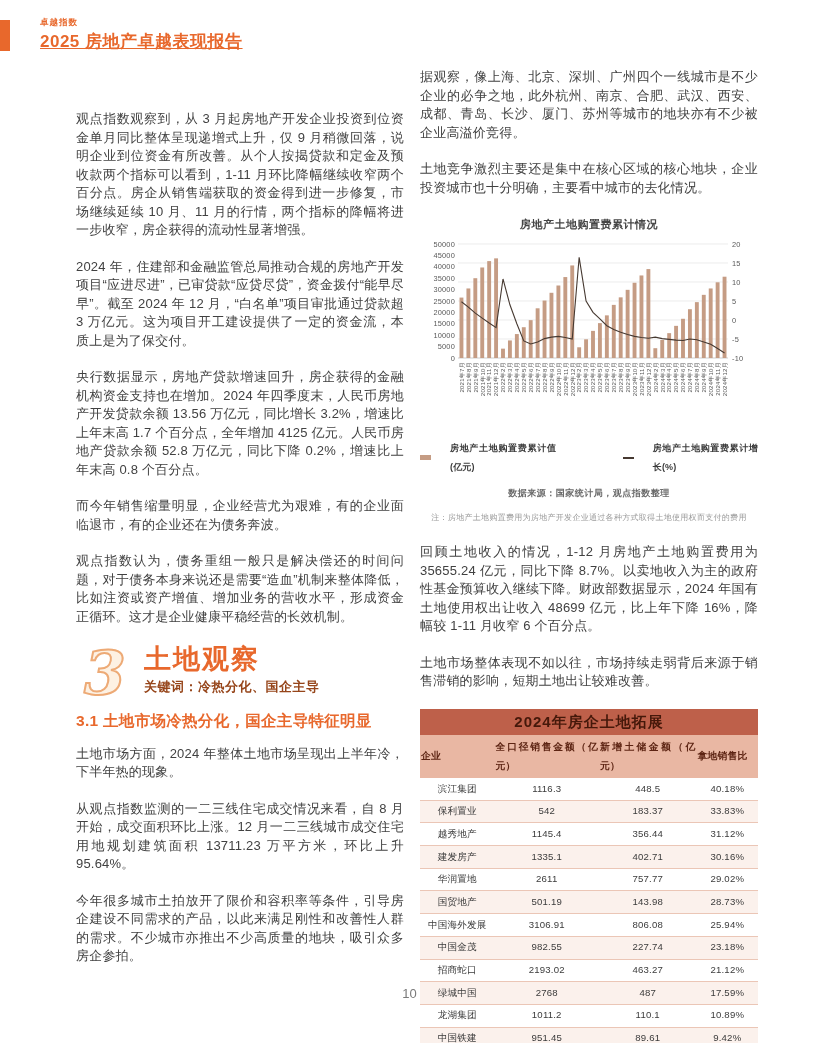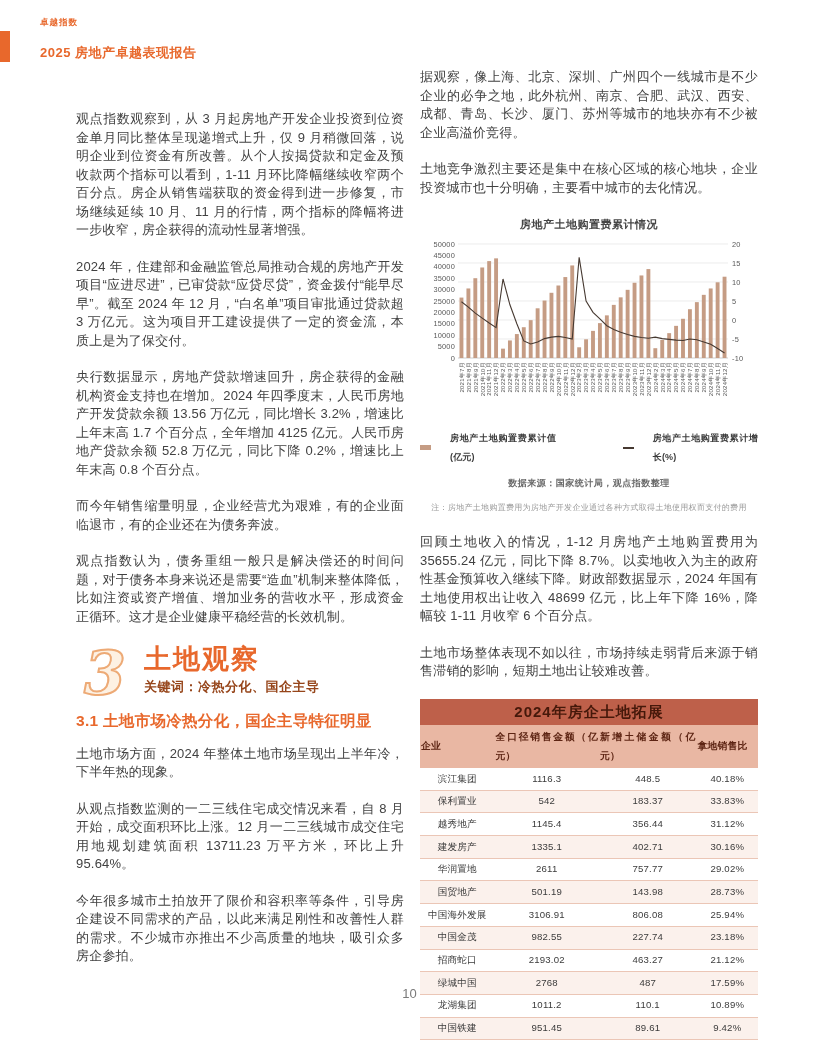--- a/index.html
+++ b/index.html
@@ -1,40 +1,40 @@
 <!DOCTYPE html>
 <html><head>
 <meta charset="utf-8">
 <style>
   html,body{margin:0;padding:0;background:#ffffff;}
   .page{position:relative;width:819px;height:1043px;background:#fff;overflow:hidden;
         font-family:"Liberation Sans","DejaVu Sans",sans-serif;color:#414141;}
   
-  .hdr{position:absolute;left:0;top:17px;display:flex;align-items:flex-end;}
+  .hdr{position:absolute;left:0;top:17px;display:flex;align-items:center;}
   .hdr-bar{width:10px;height:31px;background:#E8682C;}
   .hdr-text{margin-left:30px;display:flex;flex-direction:column;justify-content:center;}
   .hdr-brand{font-size:8.5px;font-weight:bold;color:#E8682C;letter-spacing:1px;}
-  .hdr-title{font-size:13px;font-weight:bold;color:#E8682C;letter-spacing:.5px;margin-top:15px;}
+  .hdr-title{font-size:17px;font-weight:bold;color:#E8682C;letter-spacing:.5px;margin-top:1px;text-decoration:underline;}
   
   .col{position:absolute;top:68px;font-size:13px;line-height:18.5px;text-align:justify;letter-spacing:.2px;}
   .col p{margin:0 0 18px 0;}
   .col-left{left:76px;width:328px;margin-top:42px;}
   .col-right{left:420px;width:338px;}
   
   .sec-head{display:flex;align-items:flex-start;margin:6px 0 10px 0;}
   .sec-num{font-family:"DejaVu Serif","Liberation Serif",serif;font-style:italic;font-weight:bold;
            font-size:60px;line-height:58px;color:#FDF1E3;-webkit-text-stroke:2px #EDAA76;
            text-shadow:0 0 1px #EDAA76;margin:0 18px 0 8px;}
   .sec-title{font-size:27px;font-weight:bold;color:#E8682C;letter-spacing:2px;line-height:30px;}
   .sec-keywords{font-size:13px;font-weight:bold;color:#96451A;margin-top:4px;letter-spacing:.5px;}
   .subsec{font-size:15.5px;font-weight:bold;color:#E8682C;margin:8px 0 14px 0;letter-spacing:.3px;text-align:left;}
   
   .chart-block{margin:2px 0 16px 0;}
   .chart-title{text-align:center;font-size:11px;font-weight:bold;color:#454545;margin-bottom:2px;letter-spacing:.5px;}
-  .legend{display:flex;justify-content:flex-start;align-items:center;gap:19px;font-size:9px;font-weight:bold;color:#3c3c3c;margin-top:6px;}
+  .legend{display:flex;justify-content:flex-start;align-items:center;gap:19px;font-size:9px;font-weight:bold;color:#3c3c3c;margin-top:16px;}
   .legend .gap{width:34px;}
   .sw-bar{display:inline-block;width:13px;height:5px;background:#C59C84;}
   .sw-line{display:inline-block;width:13px;height:2px;background:#463931;}
   .chart-source{text-align:center;font-size:9px;font-weight:bold;color:#6b6b6b;margin-top:8px;letter-spacing:.5px;}
   .chart-note{text-align:center;font-size:8px;color:#9a9a9a;margin-top:6px;letter-spacing:.3px;}
   
   .table-block{margin:4px 0 16px 0;}
   .tbl-title{background:#BE604A;color:#45180A;font-size:15px;font-weight:bold;text-align:center;
              padding:4px 0;letter-spacing:1px;}
   table{width:100%;border-collapse:collapse;table-layout:fixed;}

